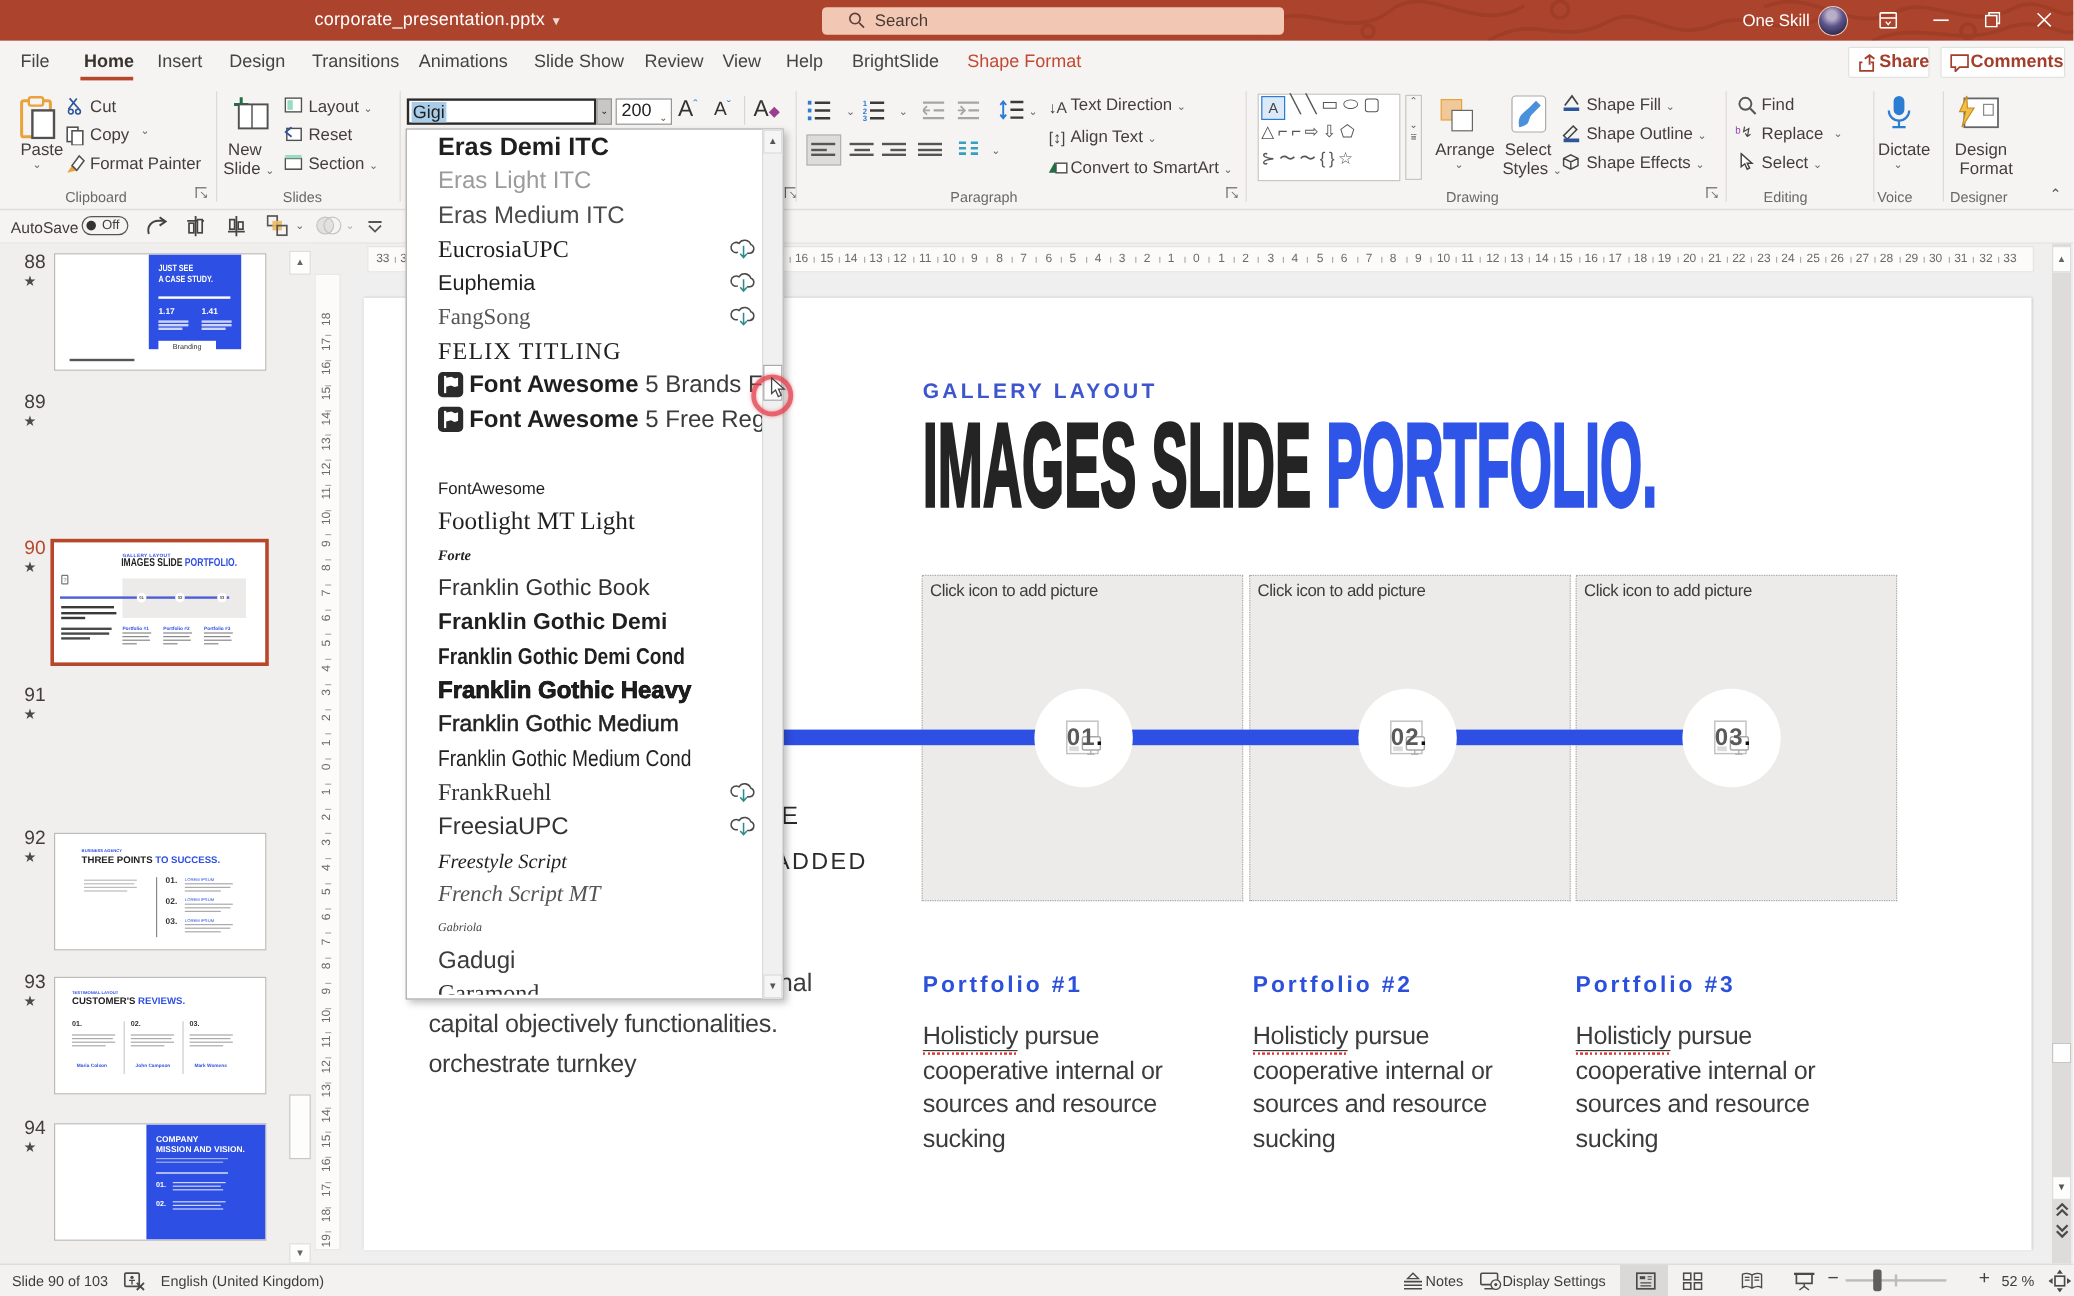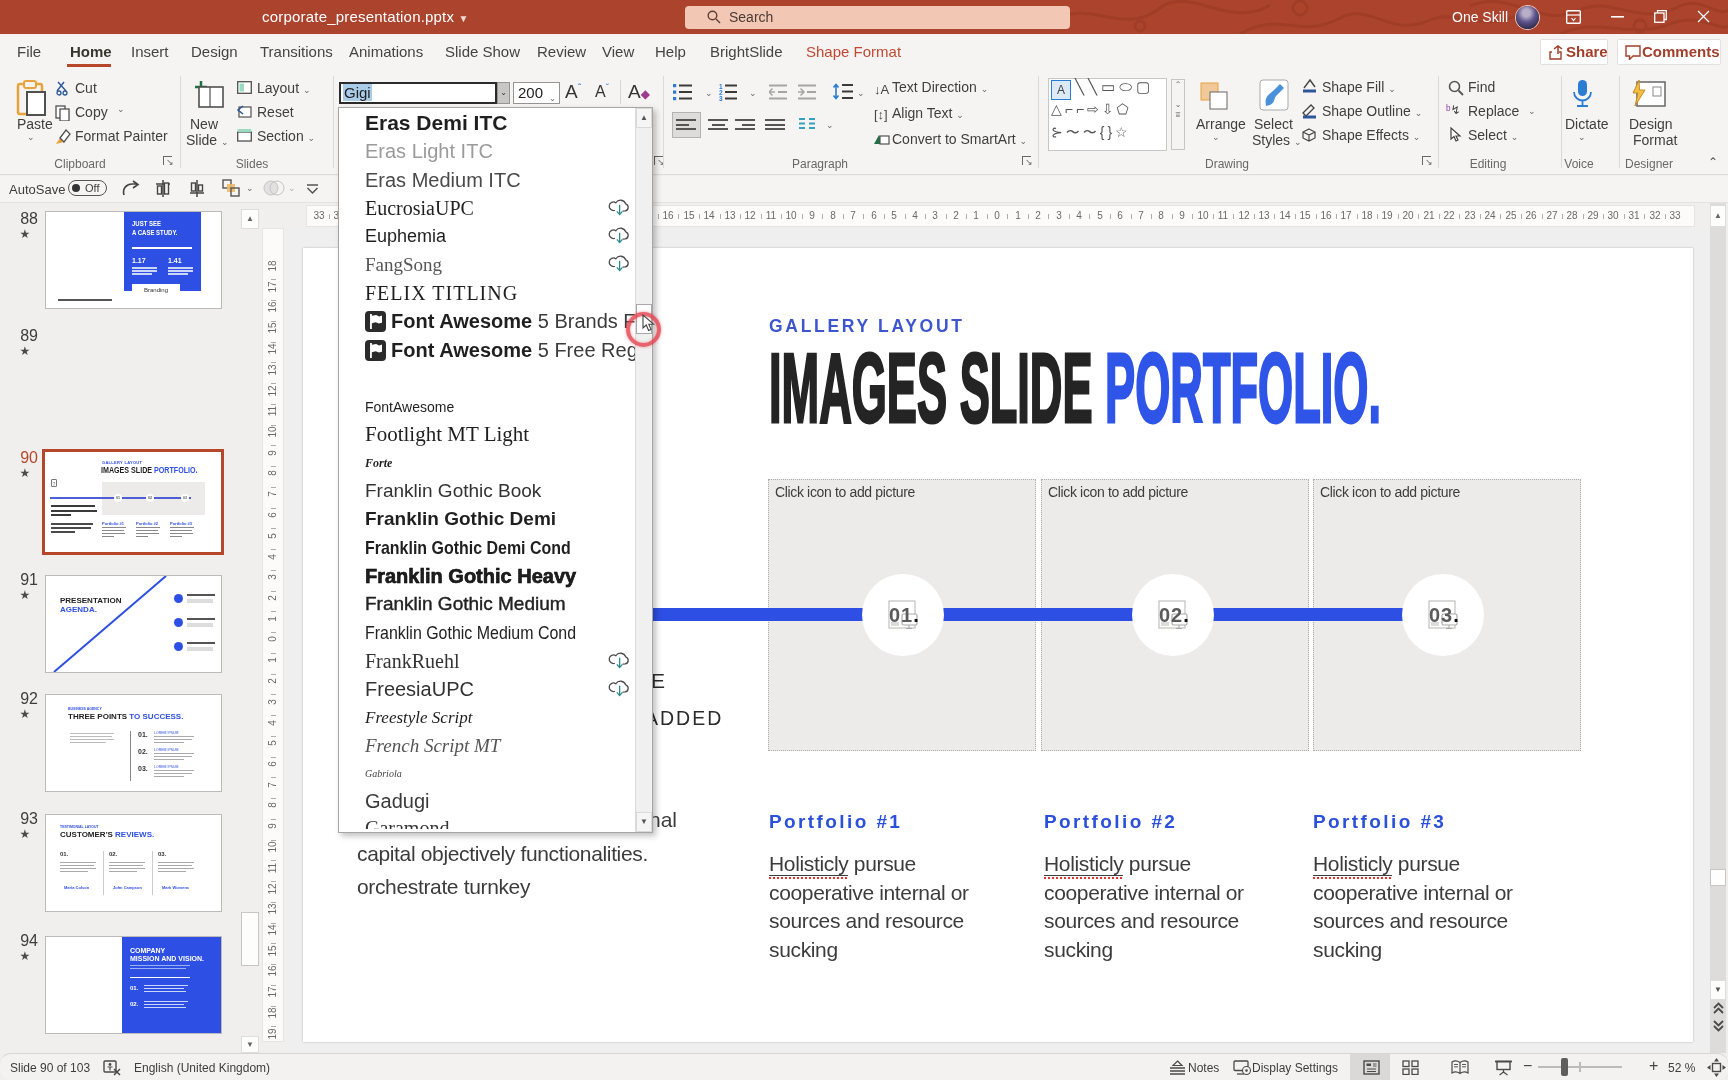--- a/index.html
+++ b/index.html
@@ -54,21 +54,21 @@
   .cnum { position:absolute; top:352px; width:30px; height:30px; }
   .cnum svg { position:absolute; left:0; top:0; }
   .cdig { position:absolute; left:1px; top:4px; font-size:20px; font-weight:bold; color:#5a5a5a; letter-spacing:1px; }
   .cdig i { font-style:normal; color:#111; }
   #blueline { position:absolute; left:37px; top:360px; width:1104px; height:13px; background:#2E4FE3; }
   .ptitle { font-size:19px; color:#2B50DB; letter-spacing:2.4px; font-weight:bold; }
   .pbody { font-size:21px; color:#3C3C3C; line-height:28.5px; letter-spacing:-0.35px; }
   .pbody u { text-decoration:none; border-bottom:1.5px solid #3C3C3C; position:relative; }
   .pbody u:after { content:""; position:absolute; left:0; right:0; bottom:-4px; height:2px; background:repeating-linear-gradient(90deg,#d33 0 2px,transparent 2px 4px); }
   
-  #statusbar { position:absolute; left:0; top:1053px; width:1728px; height:27px; background:#F4F2F1; border-top:1px solid #D8D6D4; color:#3f3d3b; font-size:12px;border-radius:11px; }
+  #statusbar { position:absolute; left:0; top:1053px; width:1728px; height:27px; background:#F4F2F1; border-top:1px solid #D8D6D4; color:#3f3d3b; font-size:12px; }
   
   #vscroll { position:absolute; left:1710px; top:203px; width:16px; height:850px; background:#DEDCDA; }
   
   #dropdown { position:absolute; left:338px; top:107px; width:315px; height:726px; background:#fff; border:1px solid #A8A6A4; box-shadow:3px 3px 6px rgba(0,0,0,.25); z-index:50; }
   .fitem { position:absolute; left:26px; white-space:nowrap; color:#1f1f1f; }
   .fitem.serif { font-family:"Liberation Serif", serif; }
   .fitem.serifi { font-family:"Liberation Serif", serif; font-style:italic; }
   .fitem.cond { transform:scaleX(.84); transform-origin:left center; }
   .fa5 { display:inline-block; width:21px; height:21px; background:#2b2b2b; border-radius:4px; vertical-align:-4px; margin-right:5px; position:relative; }
   .fa5:after { content:""; position:absolute; left:4px; top:3px; width:13px; height:15px; background:#fff; clip-path:polygon(8% 0,22% 0,22% 12%,55% 6%,78% 16%,100% 10%,100% 58%,76% 64%,52% 55%,22% 62%,22% 100%,8% 100%); }
@@ -638,35 +638,20 @@
       <div class="abs" style="left:91px; top:78px; width:22px; height:1.3px; background:#888;"></div>
       <div class="abs" style="left:91px; top:81px; width:23px; height:1.3px; background:#888;"></div>
       <div class="abs" style="left:91px; top:84px; width:12px; height:1.3px; background:#888;"></div>
     <div class="abs" style="left:125px; top:75px; width:24px; height:1.3px; background:#888;"></div>
       <div class="abs" style="left:125px; top:78px; width:22px; height:1.3px; background:#888;"></div>
       <div class="abs" style="left:125px; top:81px; width:23px; height:1.3px; background:#888;"></div>
       <div class="abs" style="left:125px; top:84px; width:12px; height:1.3px; background:#888;"></div>
   </div>
   <div class="tnum" style="top:368px;">91</div>
     <div class="tstar" style="top:385px;">★</div>
-  <div class="thumb" style="top:372px; height:98px;">
-    <div class="abs" style="left:14px; top:20px; font-size:8px; font-weight:bold; color:#222; line-height:9px;">PRESENTATION<br><span style="color:#2E4FE3;">AGENDA.</span></div>
-    <svg class="abs" style="left:0; top:0;" width="175" height="96">
-        <path d="M8 96 L120 0" stroke="#2E4FE3" stroke-width="2"></path>
-      </svg>
-    <div class="abs" style="left:128px; top:18px; width:9px; height:9px; background:#2E4FE3; border-radius:50%;"></div>
-    <div class="abs" style="left:141px; top:18px; width:28px; height:2px; background:#555;"></div>
-    <div class="abs" style="left:141px; top:23px; width:26px; height:4px; background:#ddd;"></div>
-    <div class="abs" style="left:128px; top:42px; width:9px; height:9px; background:#2E4FE3; border-radius:50%;"></div>
-    <div class="abs" style="left:141px; top:42px; width:28px; height:2px; background:#555;"></div>
-    <div class="abs" style="left:141px; top:47px; width:26px; height:4px; background:#ddd;"></div>
-    <div class="abs" style="left:128px; top:66px; width:9px; height:9px; background:#2E4FE3; border-radius:50%;"></div>
-    <div class="abs" style="left:141px; top:66px; width:28px; height:2px; background:#555;"></div>
-    <div class="abs" style="left:141px; top:71px; width:26px; height:4px; background:#ddd;"></div>
-  </div>
   <div class="tnum" style="top:487px;">92</div>
     <div class="tstar" style="top:504px;">★</div>
   <div class="thumb" style="top:491px; height:98px;">
     <div class="abs" style="left:22px; top:12px; font-size:3.5px; color:#2E4FE3; font-weight:bold;">BUSINESS AGENCY</div>
     <div class="abs" style="left:22px; top:17px; font-size:8px; font-weight:bold; color:#222;">THREE POINTS <span style="color:#2E4FE3;">TO SUCCESS.</span></div>
     <div class="abs" style="left:24px; top:38px; width:44px; height:1.2px; background:#bbb;"></div>
     <div class="abs" style="left:24px; top:41px; width:42px; height:1.2px; background:#bbb;"></div>
     <div class="abs" style="left:24px; top:44px; width:44px; height:1.2px; background:#bbb;"></div>
     <div class="abs" style="left:24px; top:47px; width:36px; height:1.2px; background:#bbb;"></div>
     <div class="abs" style="left:84px; top:36px; width:1px; height:50px; background:#888;"></div>

